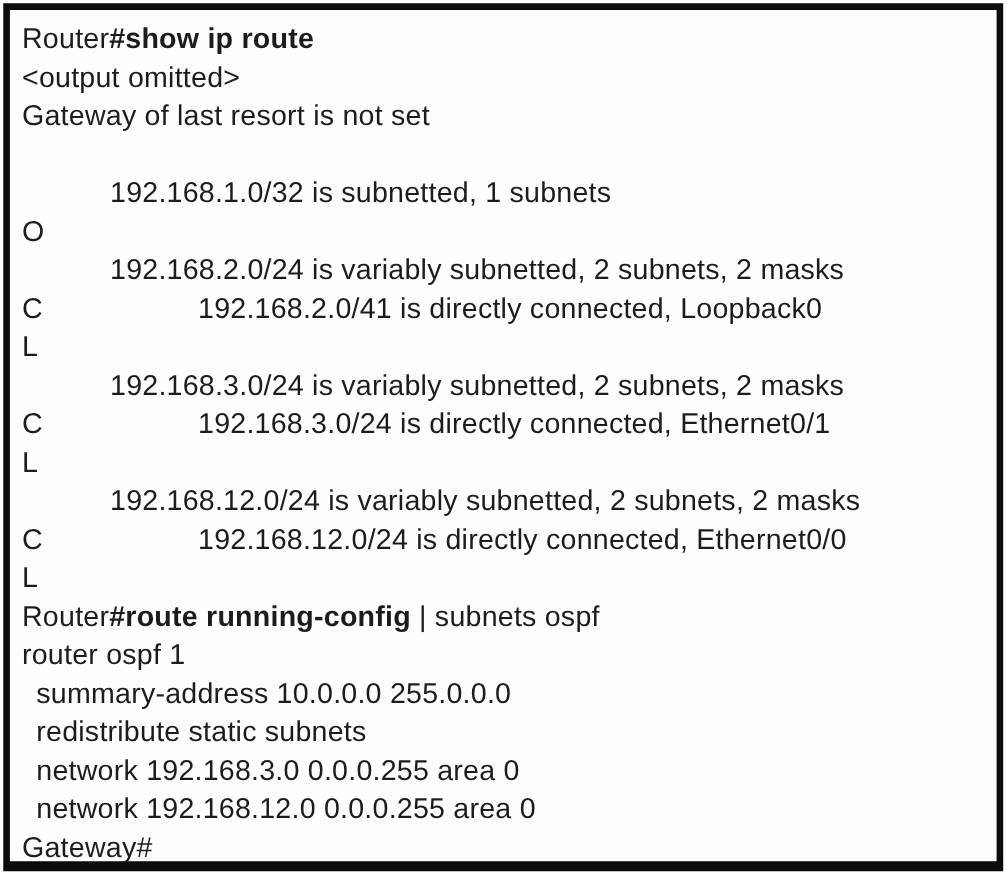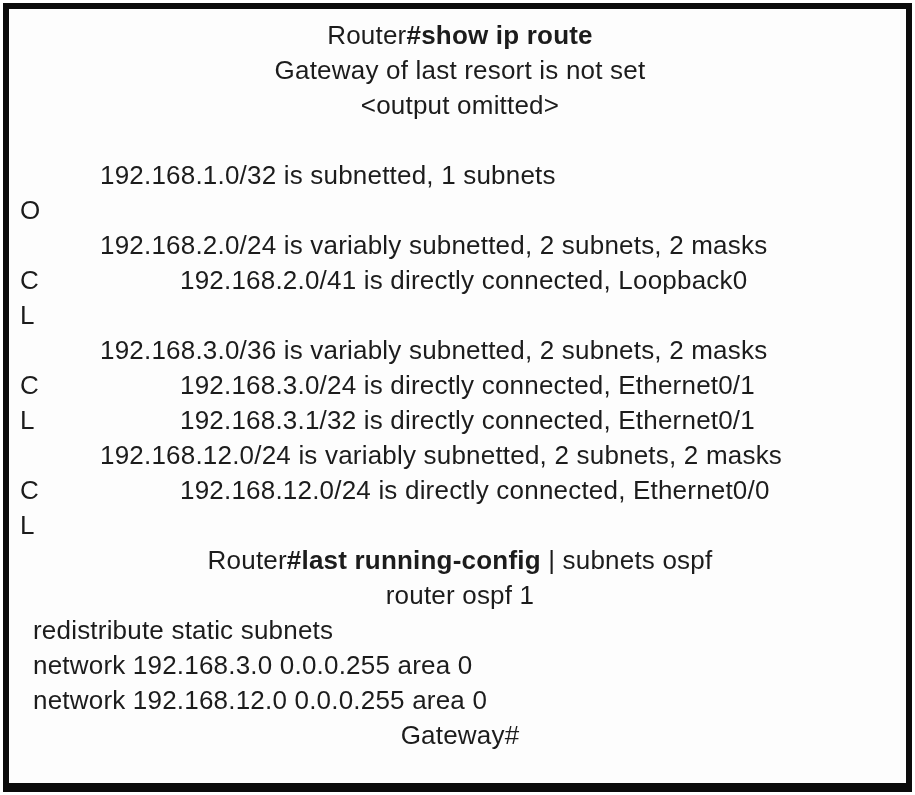--- a/index.html
+++ b/index.html
@@ -37,46 +37,47 @@
   .line {
     position: relative;
     height: 35px;
     white-space: nowrap;
   }
   .line .code {
     position: absolute;
     left: 0;
     top: 0;
   }
-  .ind0 { padding-left: 0; text-align: center; }
+  .ind0 { padding-left: 0; }
   .ind1 { padding-left: 80px; }
   .ind2 { padding-left: 160px; }
   .ind3 { padding-left: 13px; }
   .b { font-weight: bold; }
 </style>
 </head>
 <body>
 
 <div class="terminal-window">
   <div class="terminal-output" id="terminal-output">
       <div class="line ind0"><span>Router</span><span class="b">#show ip route</span></div>
+      <div class="line ind0"><span>&lt;output omitted&gt;</span></div>
       <div class="line ind0"><span>Gateway of last resort is not set</span></div>
-      <div class="line ind0"><span>&lt;output omitted&gt;</span></div>
       <div class="line ind0"></div>
       <div class="line ind1"><span>192.168.1.0/32 is subnetted, 1 subnets</span></div>
       <div class="line ind2"><span class="code">O</span></div>
       <div class="line ind1"><span>192.168.2.0/24 is variably subnetted, 2 subnets, 2 masks</span></div>
       <div class="line ind2"><span class="code">C</span><span>192.168.2.0/41 is directly connected, Loopback0</span></div>
       <div class="line ind2"><span class="code">L</span></div>
-      <div class="line ind1"><span>192.168.3.0/36 is variably subnetted, 2 subnets, 2 masks</span></div>
+      <div class="line ind1"><span>192.168.3.0/24 is variably subnetted, 2 subnets, 2 masks</span></div>
       <div class="line ind2"><span class="code">C</span><span>192.168.3.0/24 is directly connected, Ethernet0/1</span></div>
-      <div class="line ind2"><span class="code">L</span><span>192.168.3.1/32 is directly connected, Ethernet0/1</span></div>
+      <div class="line ind2"><span class="code">L</span></div>
       <div class="line ind1"><span>192.168.12.0/24 is variably subnetted, 2 subnets, 2 masks</span></div>
       <div class="line ind2"><span class="code">C</span><span>192.168.12.0/24 is directly connected, Ethernet0/0</span></div>
       <div class="line ind2"><span class="code">L</span></div>
-      <div class="line ind0"><span>Router</span><span class="b">#last running-config</span><span> | subnets ospf</span></div>
+      <div class="line ind0"><span>Router</span><span class="b">#route running-config</span><span> | subnets ospf</span></div>
       <div class="line ind0"><span>router ospf 1</span></div>
+      <div class="line ind3"><span>summary-address 10.0.0.0 255.0.0.0</span></div>
       <div class="line ind3"><span>redistribute static subnets</span></div>
       <div class="line ind3"><span>network 192.168.3.0 0.0.0.255 area 0</span></div>
       <div class="line ind3"><span>network 192.168.12.0 0.0.0.255 area 0</span></div>
       <div class="line ind0"><span>Gateway#</span></div>
     </div>
 </div>
 
 </body></html>

